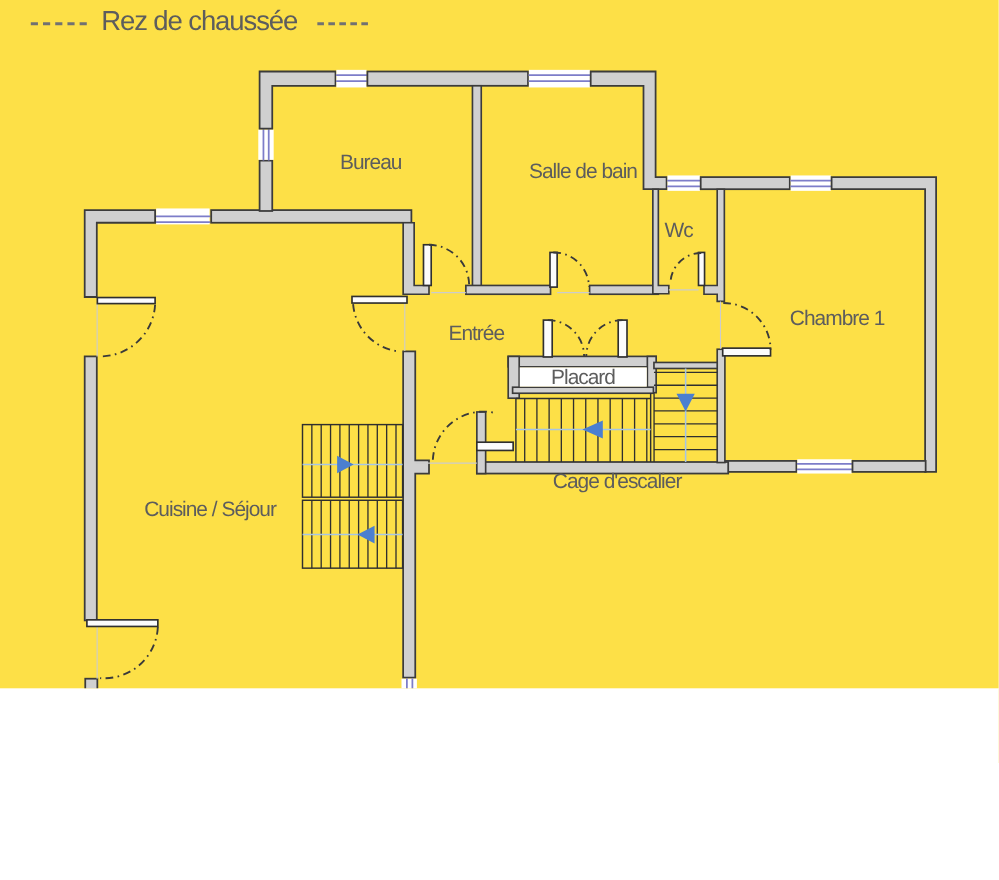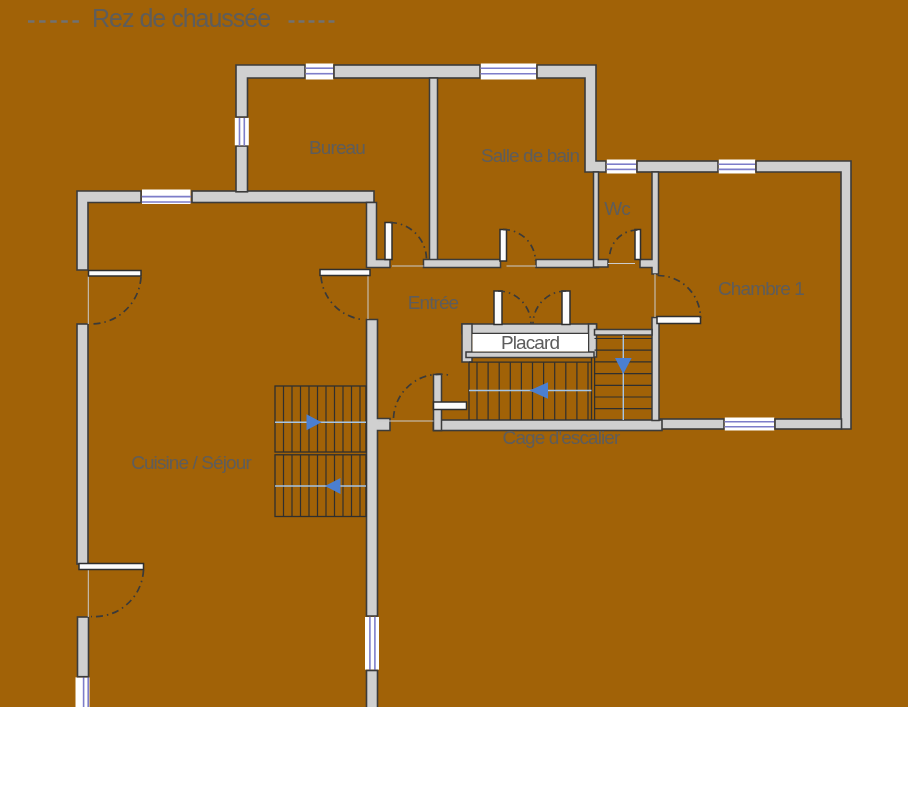--- a/index.html
+++ b/index.html
@@ -1,16 +1,16 @@
 <!DOCTYPE html>
 <html><head>
 <meta charset="utf-8">
 <style>
   html,body{margin:0;padding:0;background:#ffffff;}
-  .page{width:908px;height:707px;position:relative;overflow:hidden;background:#a16207;}
+  .page{width:908px;height:626px;position:relative;overflow:hidden;background:#fde047;}
   svg{position:absolute;top:0;left:0;filter:blur(0.5px);}
   text{font-family:"Liberation Sans", sans-serif;fill:#5d5d5d;}
 </style>
 </head>
 <body>
 <div class="page">
 <svg width="908" height="800" viewBox="0 0 908 800">
 
 <g>
 <line x1="28" y1="21.5" x2="80" y2="21.5" stroke="#717171" stroke-width="2.7" stroke-dasharray="6.5 4.6"></line>

